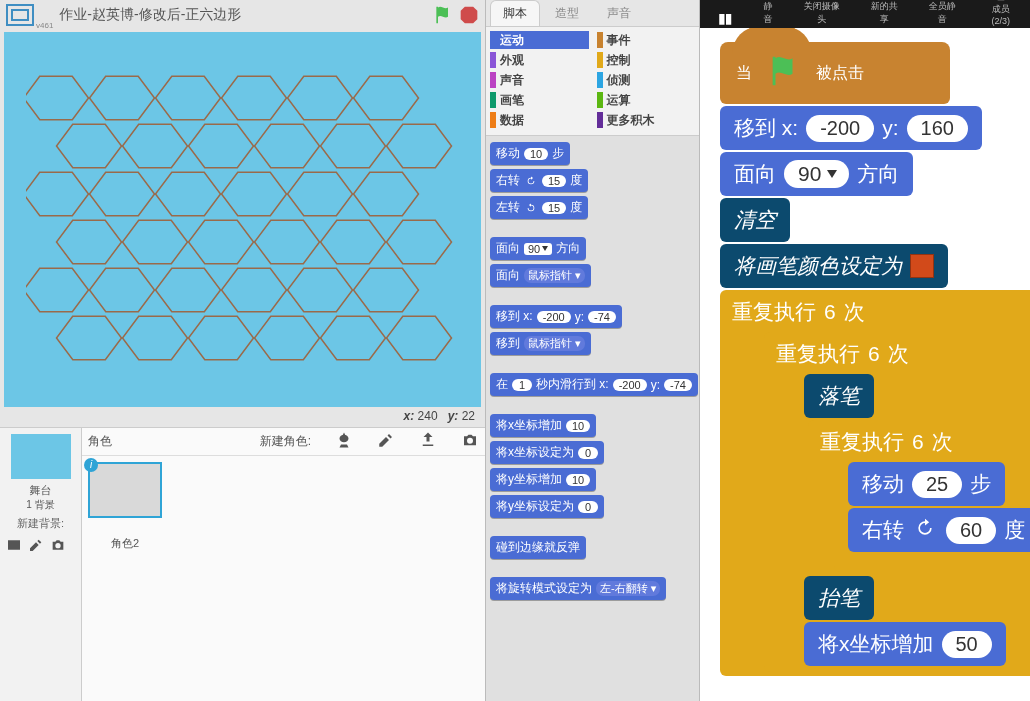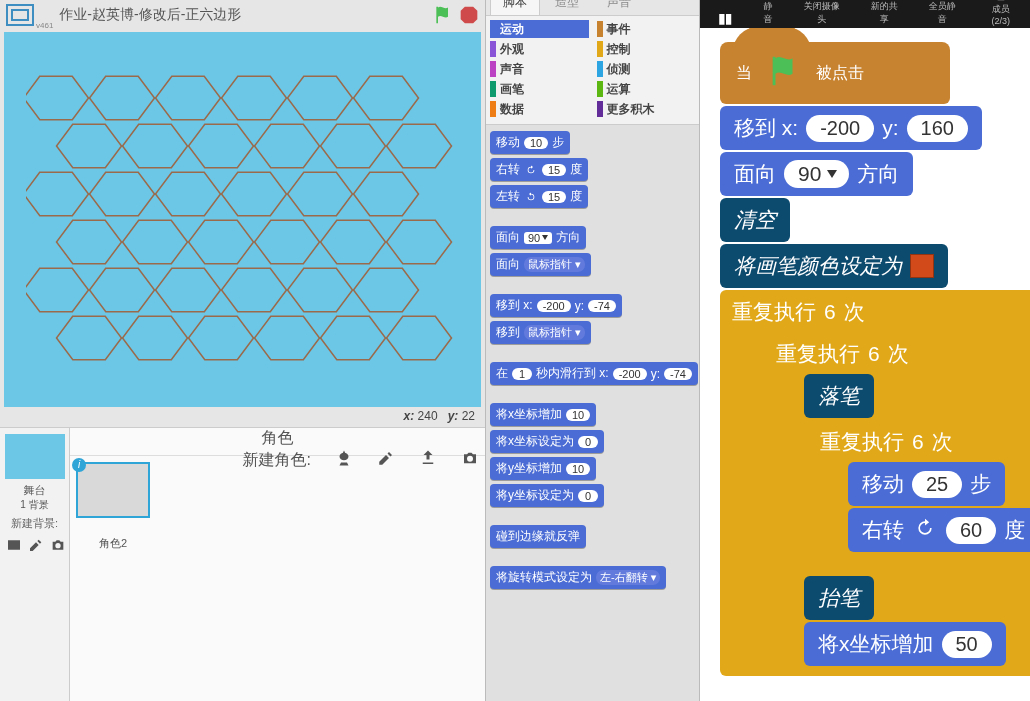--- a/index.html
+++ b/index.html
@@ -17,38 +17,38 @@
   .stop-svg { fill:#cf4b4b; }
   
   .stage { position: relative; height: 375px; background:#6cc6e6; margin: 2px 4px 0 4px; display:flex; align-items:flex-start; justify-content:flex-start; }
   .hexgrid { position:absolute; top:42px; left:22px; }
   .hexgrid svg polygon { fill:none; stroke:#9a6a4a; stroke-width:1.5; }
   
   .coords { text-align:right; font-size:12px; color:#444; padding:2px 10px 4px 0; font-style:italic; font-weight:bold; }
   .coords span{ font-weight:normal; font-style:normal;}
   
   .sprite-panel { flex:1; background:#f2f2f2; display:flex; border-top:1px solid #ccc; }
-  .stage-sel { width:70px; border-right:1px solid #ccc; text-align:center; padding:6px 2px; font-size:11px; color:#555; }
+  .stage-sel { width:82px; border-right:1px solid #ccc; text-align:center; padding:6px 2px; font-size:11px; color:#555; }
   .stage-thumb { width:60px; height:45px; background:#6cc6e6; margin:0 auto 4px; }
   .sprite-area { flex:1; background:#fafafa; }
-  .sprite-hdr { display:flex; align-items:center; height:28px; padding:0 6px; font-size:16px; color:#555; border-bottom:1px solid #ddd;flex-direction:column; }
+  .sprite-hdr { display:flex; align-items:center; height:28px; padding:0 6px; font-size:12px; color:#555; border-bottom:1px solid #ddd; }
   .sprite-hdr .lbl{flex:0 0 auto;}
   .sprite-hdr .r{ margin-left:auto; display:flex; align-items:center; gap:24px; }
   .sprite-hdr .r svg{ width:18px;height:18px; fill:#555;}
   .sprite-item { display:inline-block; margin:6px; text-align:center; }
   .sprite-item .thumb { width:74px; height:56px; background:#d9d9d9; border:2px solid #2fa4d6; position:relative; }
   .sprite-item .thumb .i { position:absolute; top:-6px; left:-6px; width:14px; height:14px; border-radius:50%; background:#2fa4d6; color:#fff; font-size:10px; font-style:italic; line-height:14px; }
   .sprite-item .nm { font-size:11px; margin-top:18px; color:#555;}
   .new-bg { font-size:11px; color:#666; padding:4px 2px; }
   .new-bg-icons { display:flex; gap:6px; padding:2px 4px; }
   .new-bg-icons svg{width:16px;height:16px;fill:#555;}
   
   
   .mid-col { width: 215px; background:#e6e6e6; border-left:1px solid #bbb; border-right:1px solid #bbb; display:flex; flex-direction:column; }
-  .tabs { height:16px; display:flex; align-items:flex-end; gap:2px; padding:0 4px; background:#e6e6e6; border-bottom:1px solid #ccc;}
+  .tabs { height:27px; display:flex; align-items:flex-end; gap:2px; padding:0 4px; background:#e6e6e6; border-bottom:1px solid #ccc;}
   .tab { font-size:12px; padding:4px 12px; color:#888; border:1px solid transparent; border-bottom:none; border-radius:6px 6px 0 0; cursor:pointer;}
   .tab.active{ color:#333; background:#f6f6f6; border-color:#ccc;}
   .cat-grid { display:grid; grid-template-columns:1fr 1fr; gap:2px 8px; padding:4px 4px 6px 4px; background:#f2f2f2; border-bottom:1px solid #ccc;font-weight:bold;}
   .cat { display:flex; align-items:center; font-size:12px; color:#444; height:18px; cursor:pointer;}
   .cat .bar{ width:6px; height:16px; margin-right:4px; }
   .cat.active{ background:#4a6cd4; color:#fff; padding-right:4px;}
   .palette { flex:1; overflow:hidden; padding:6px 4px; background:#e0e0e0; display:flex; flex-direction:column; gap:18px; }
   .pgroup{ display:flex; flex-direction:column; gap:4px;}
   .mb { background:#4a6cd4; color:#fff; font-size:12px; border-radius:4px; padding:3px 6px; display:inline-flex; align-items:center; gap:4px; width:max-content; box-shadow:0 1px 0 rgba(0,0,0,.3);}
   .mb .slot{ background:#fff; color:#333; border-radius:10px; padding:0 6px; font-size:11px; min-width:20px; text-align:center;}

